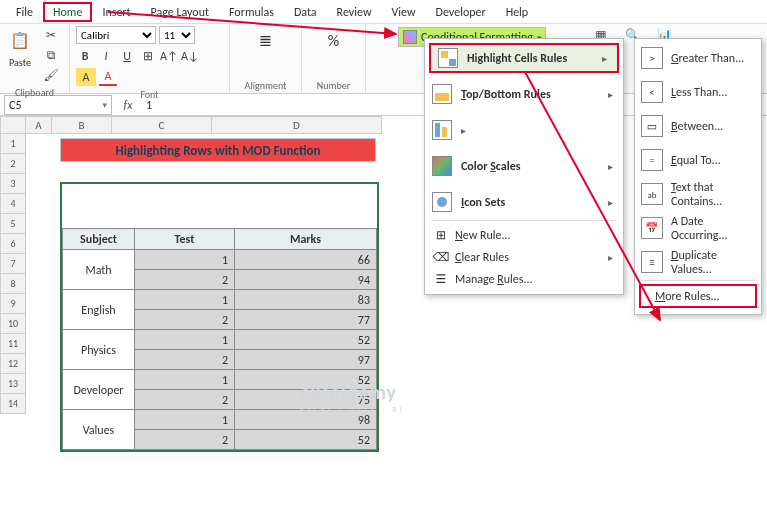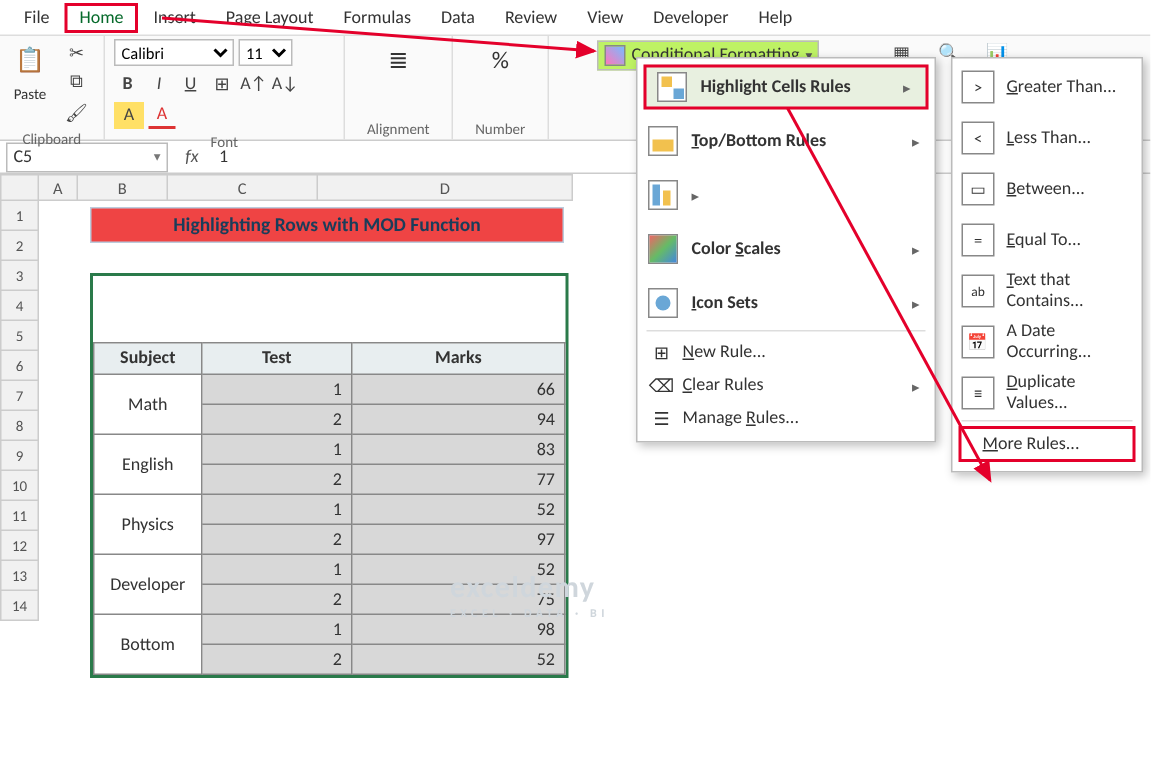--- a/index.html
+++ b/index.html
@@ -78,21 +78,21 @@
 .ic-tbr::before{left:2px;bottom:2px;width:14px;height:8px;background:#f2c14e;}
 .ic-db::before{left:2px;top:2px;width:5px;height:14px;background:#6aa7d6;}
 .ic-db::after{left:9px;top:6px;width:5px;height:10px;background:#f2c14e;}
 .ic-cs::before{left:0;top:0;right:0;bottom:0;background:linear-gradient(135deg,#e66,#6b6,#48d);}
 .ic-is::before{left:4px;top:4px;width:10px;height:10px;border-radius:50%;background:#6aa7d6;}
 .ic-sub { width:22px; height:22px; border:1px solid #888; display:flex; align-items:center; justify-content:center; font-size:11px; background:#fff; }
 svg.arrows { position:absolute; left:0; top:0; width:767px; height:505px; pointer-events:none; }
 
 
 .wm { position:absolute; left:300px; top:380px; font-size:20px; font-weight:bold; color:#cfd6dc; letter-spacing:1px; }
-.wm small { display:block; font-size:8px; letter-spacing:3px; font-weight:bold;text-align:right; }
+.wm small { display:block; font-size:8px; letter-spacing:3px; font-weight:normal;text-align:right; }
 
 .underline-key { text-decoration:underline; }
 .bold-lbl { font-weight:bold; }
 </style>
 </head>
 <body>
 
 <div class="menubar">
   <div class="tab">File</div>
   <div class="tab active red-box" style="padding:1px 8px">Home</div>
@@ -277,21 +277,21 @@
           <tr>
             <td class="subj" rowspan="2">Developer</td>
             <td class="sel">1</td>
             <td class="sel">52</td>
           </tr>
           <tr>
             <td class="sel">2</td>
             <td class="sel">75</td>
           </tr>
           <tr>
-            <td class="subj" rowspan="2">Bottom</td>
+            <td class="subj" rowspan="2">Values</td>
             <td class="sel">1</td>
             <td class="sel">98</td>
           </tr>
           <tr>
             <td class="sel">2</td>
             <td class="sel">52</td>
           </tr>
         </tbody>
     </table>
   </div>

